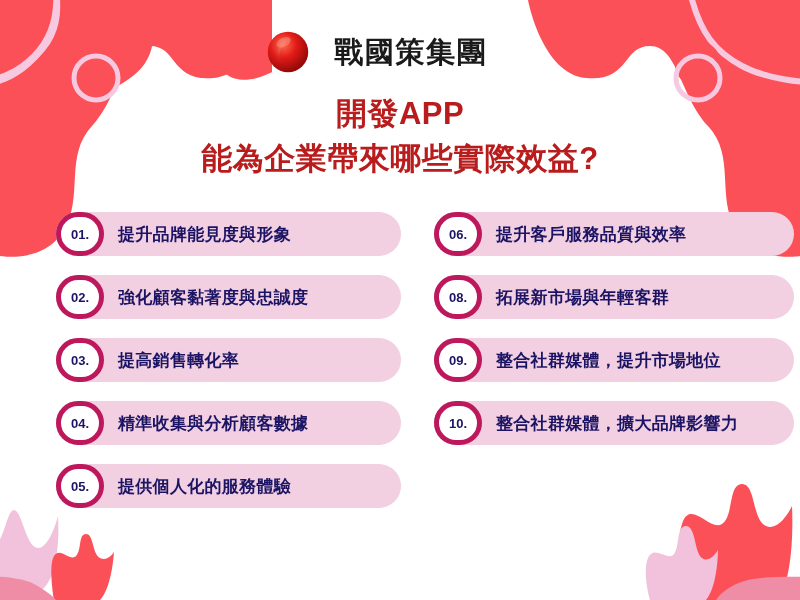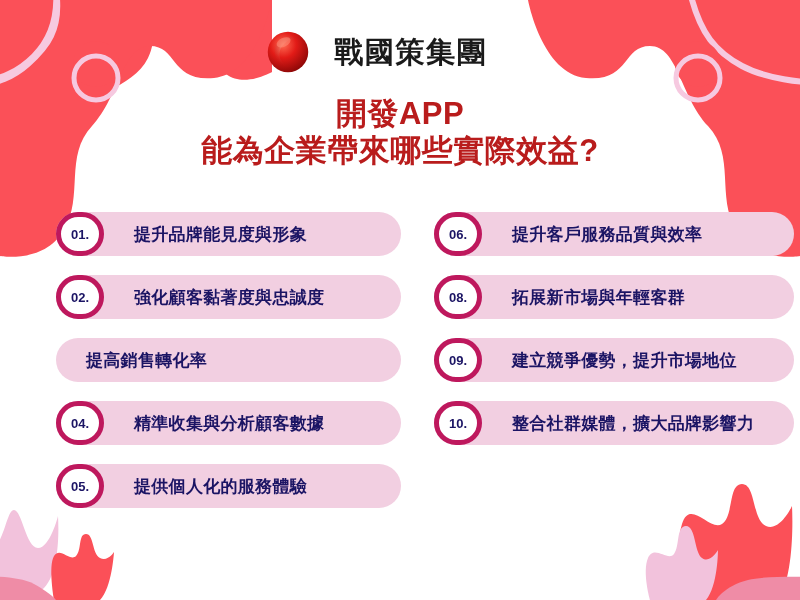--- a/index.html
+++ b/index.html
@@ -63,21 +63,21 @@
     line-height: 1.18;
     letter-spacing: 0.5px;
   }
   .headline-line1 {
     font-size: 31px;
     display: block;
   }
   .headline-line2 {
     font-size: 31px;
     display: block;
-    margin-top: 0;
+    margin-top: 8px;
   }
 
   
   .columns {
     position: absolute;
     top: 212px;
     left: 0;
     width: 800px;
     display: flex;
     gap: 0px;
@@ -123,21 +123,21 @@
     font-size: 13px;
     font-weight: bold;
     display: flex;
     align-items: center;
     justify-content: center;
     box-sizing: border-box;
   }
 
   .benefit-label {
     flex: 1 1 auto;
-    padding-left: 30px;
+    padding-left: 14px;
     padding-right: 16px;
     color: #1b1464;
     font-size: 17px;
     font-weight: bold;
     white-space: nowrap;
     letter-spacing: 0.3px;
   }
 </style>
 </head>
 <body>
@@ -221,20 +221,21 @@
     <div class="col col-left">
       <div class="benefit-item">
         <span class="benefit-num">01.</span>
         <span class="benefit-label">提升品牌能見度與形象</span>
       </div>
       <div class="benefit-item">
         <span class="benefit-num">02.</span>
         <span class="benefit-label">強化顧客黏著度與忠誠度</span>
       </div>
       <div class="benefit-item">
+        <span class="benefit-num">03.</span>
         <span class="benefit-label">提高銷售轉化率</span>
       </div>
       <div class="benefit-item">
         <span class="benefit-num">04.</span>
         <span class="benefit-label">精準收集與分析顧客數據</span>
       </div>
       <div class="benefit-item">
         <span class="benefit-num">05.</span>
         <span class="benefit-label">提供個人化的服務體驗</span>
       </div>
@@ -244,21 +245,21 @@
       <div class="benefit-item wide">
         <span class="benefit-num">06.</span>
         <span class="benefit-label">提升客戶服務品質與效率</span>
       </div>
       <div class="benefit-item wide">
         <span class="benefit-num">08.</span>
         <span class="benefit-label">拓展新市場與年輕客群</span>
       </div>
       <div class="benefit-item wide">
         <span class="benefit-num">09.</span>
-        <span class="benefit-label">建立競爭優勢，提升市場地位</span>
+        <span class="benefit-label">整合社群媒體，提升市場地位</span>
       </div>
       <div class="benefit-item wide">
         <span class="benefit-num">10.</span>
         <span class="benefit-label">整合社群媒體，擴大品牌影響力</span>
       </div>
     </div>
 
   </div>
 </div>
 

